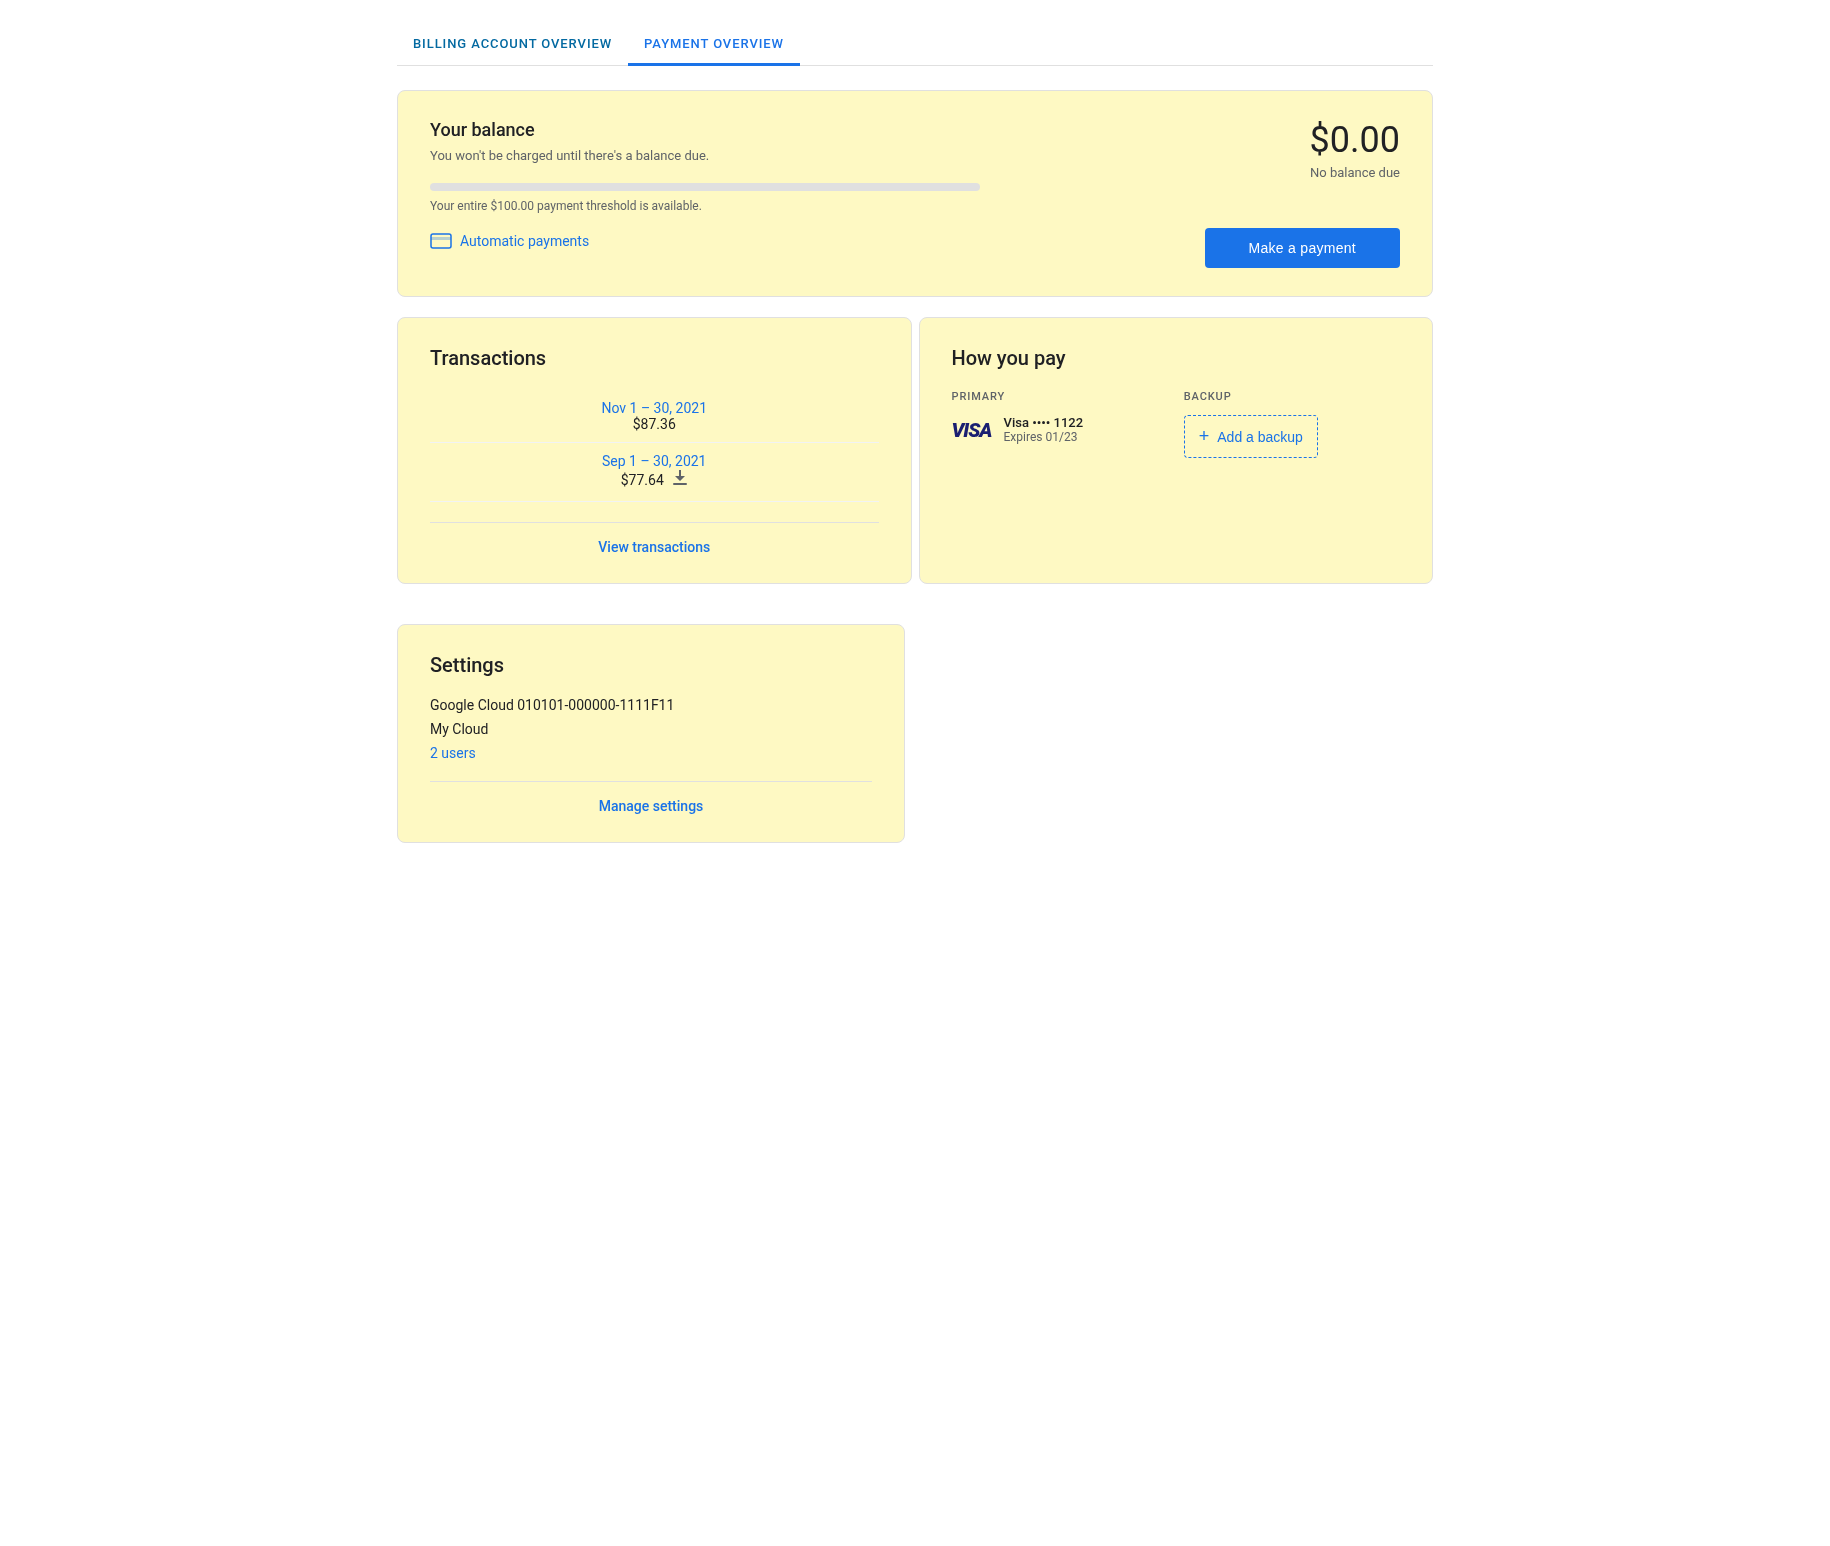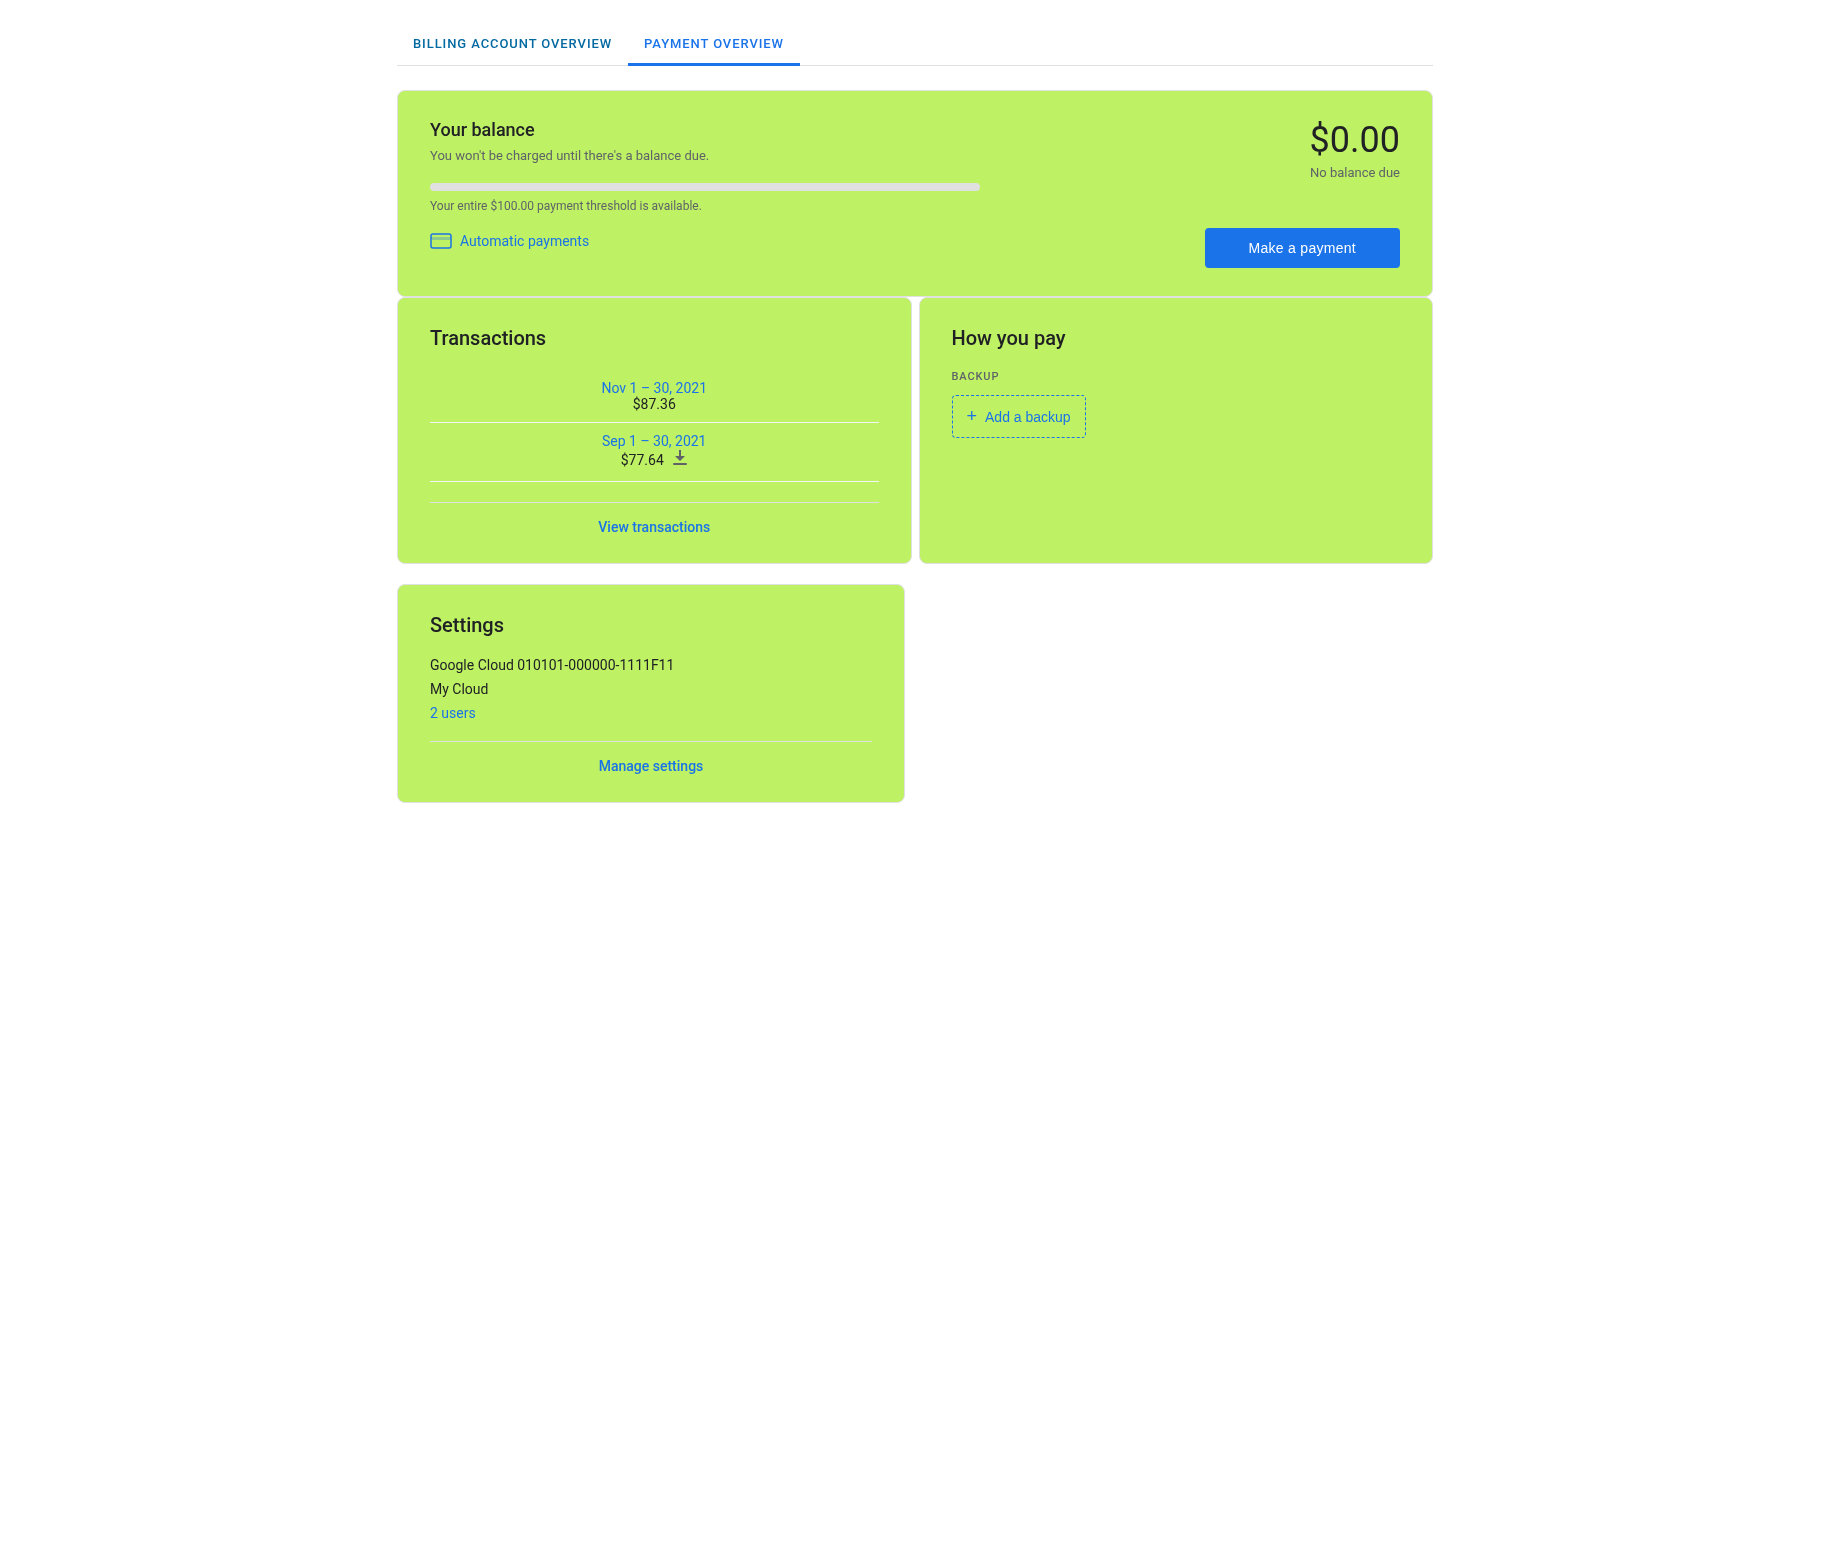--- a/index.html
+++ b/index.html
@@ -37,21 +37,22 @@
       margin-bottom: -1px;
     }
     .tab.active {
       color: #1a73e8;
       border-bottom: 3px solid #1a73e8;
     }
     .card {
       border: 1px solid #e0e0e0;
       border-radius: 8px;
       padding: 28px 32px;
-      background: #bef264;
+      background: #fef9c3;
+      margin-bottom: 20px;
     }
     .balance-card {
       display: flex;
       justify-content: space-between;
       align-items: flex-start;
       flex-wrap: wrap;
     }
     .balance-left {
       flex: 1;
     }
@@ -313,20 +314,30 @@
       <div class="card-footer-link">
         <a>View transactions</a>
       </div>
     </div>
 
     <div class="card">
       <div class="section-title">How you pay</div>
 
       <div class="how-you-pay-grid">
 
+        <div>
+          <div class="payment-method-label">PRIMARY</div>
+          <div class="payment-method-card">
+            <div class="visa-logo">VISA</div>
+            <div class="payment-details">
+              <div class="card-name">Visa •••• 1122</div>
+              <div class="expiry">Expires 01/23</div>
+            </div>
+          </div>
+        </div>
 
         <div>
           <div class="payment-method-label">BACKUP</div>
           <button class="add-backup-btn">
             <span class="plus-icon">+</span>
             <span>Add a backup</span>
           </button>
         </div>
       </div>
 

